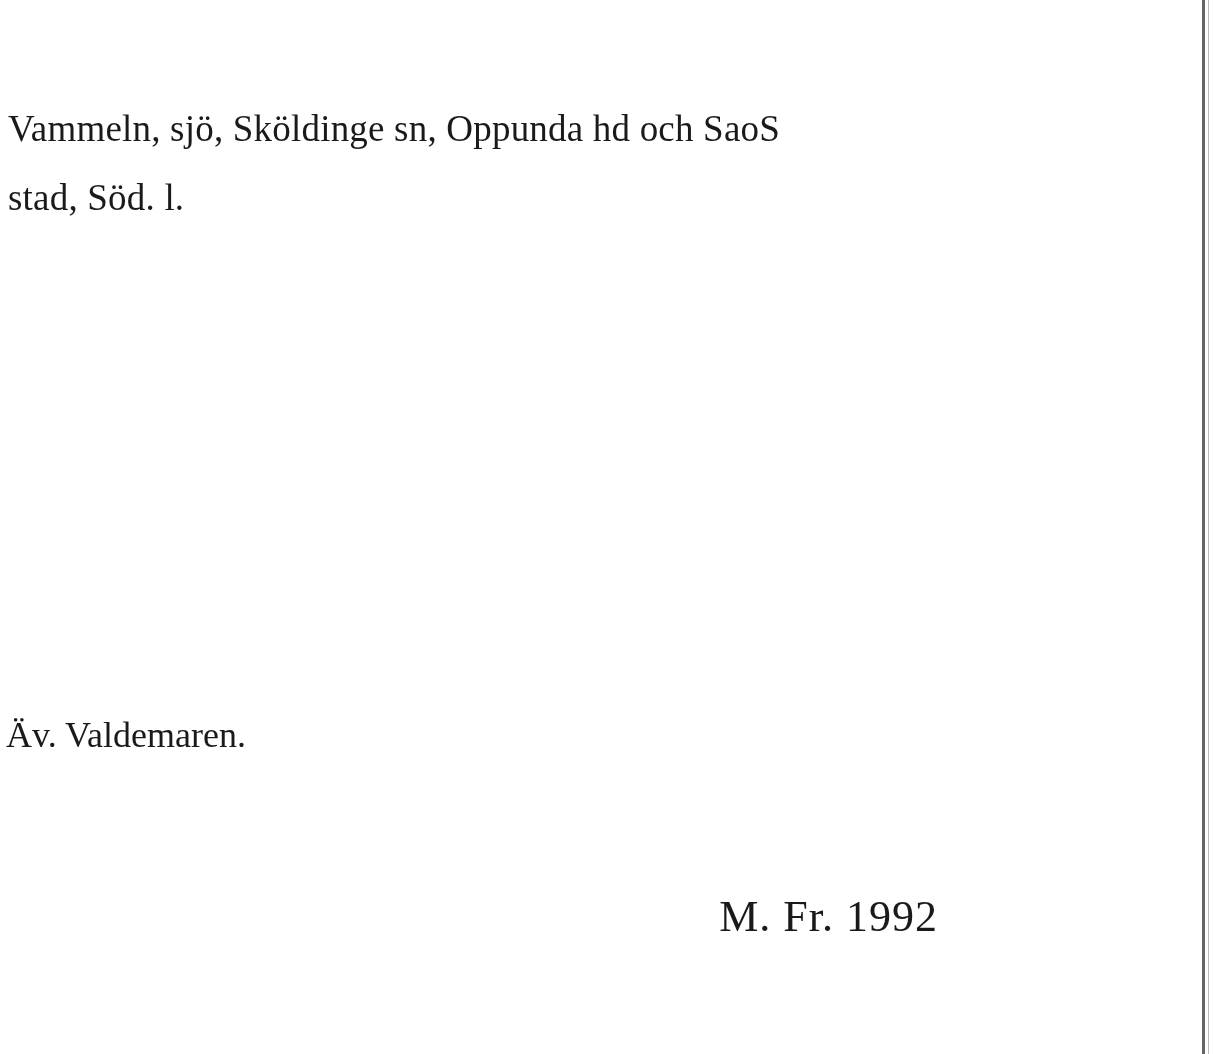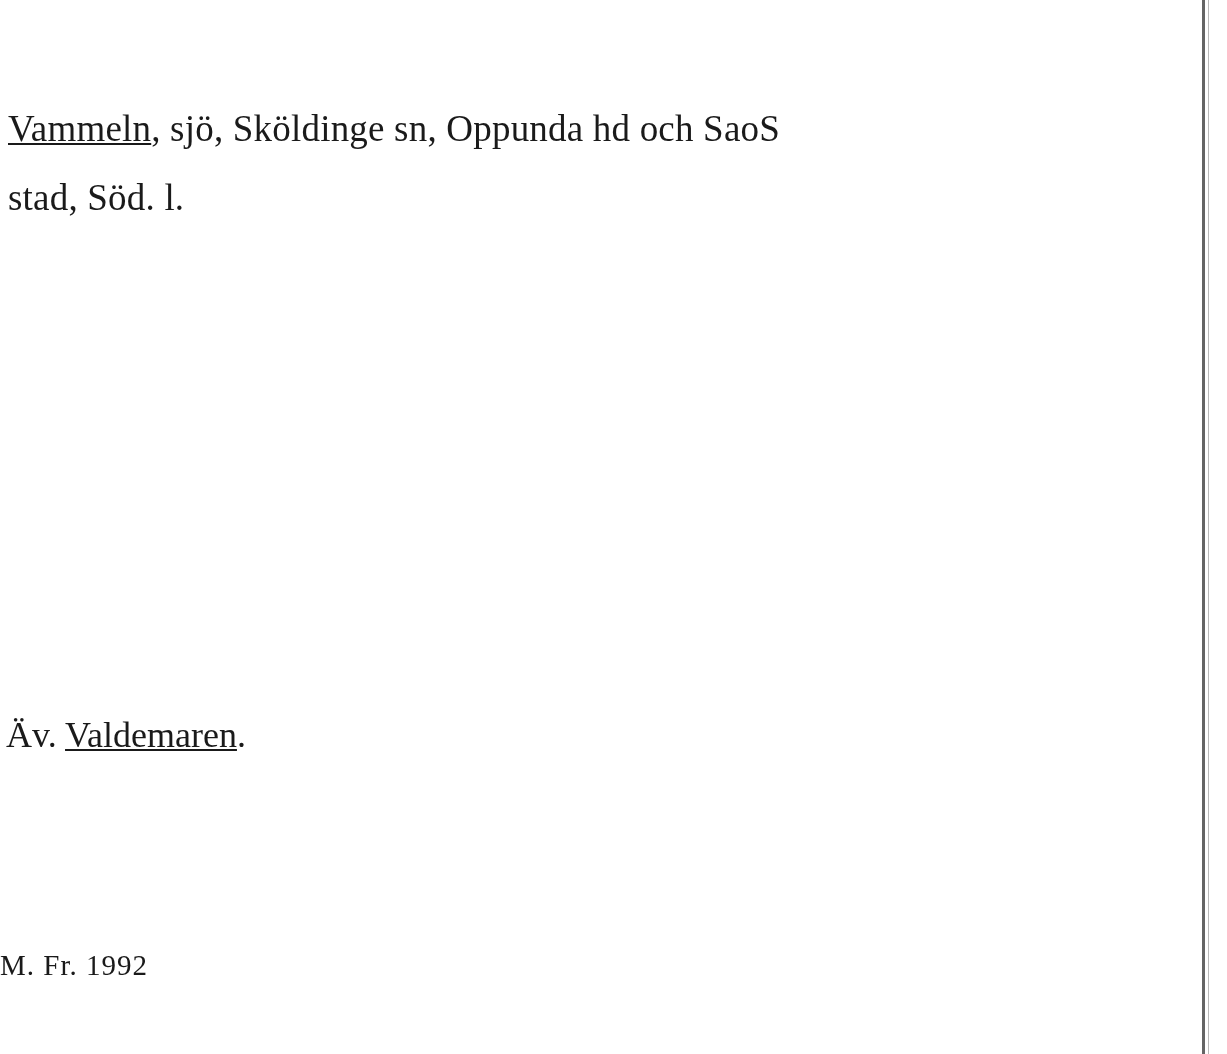--- a/index.html
+++ b/index.html
@@ -50,21 +50,20 @@
     top: 104px;
     width: 1060px;
   }
   .headword-line {
     font-size: 37px;
     line-height: 50px;
     letter-spacing: .2px;
     white-space: nowrap;
   }
   .headword {
-    text-decoration: underline;
     text-underline-offset: 2px;
     text-decoration-thickness: 2px;
   }
   .headword-line.second {
     text-align: left;
     padding-right: 22px;
     margin-top: 19px;
   }
 
   
@@ -87,32 +86,32 @@
 
   
   .xref-block {
     position: absolute;
     left: 6px;
     top: 712px;
     font-size: 36px;
     line-height: 46px;
   }
   .xref-target {
-    text-decoration: underline;
     text-underline-offset: 2px;
     text-decoration-thickness: 2px;
   }
 
   
   .signature {
     position: absolute;
     left: 0;
-    top: 942px;
+    top: 894px;
     width: 938px;
-    font-size: 29px;
+    text-align: right;
+    font-size: 44px;
     line-height: 46px;
     letter-spacing: 1px;
   }
 </style>
 </head>
 <body>
 
 <div class="page">
 
   <div class="right-rule"></div>

